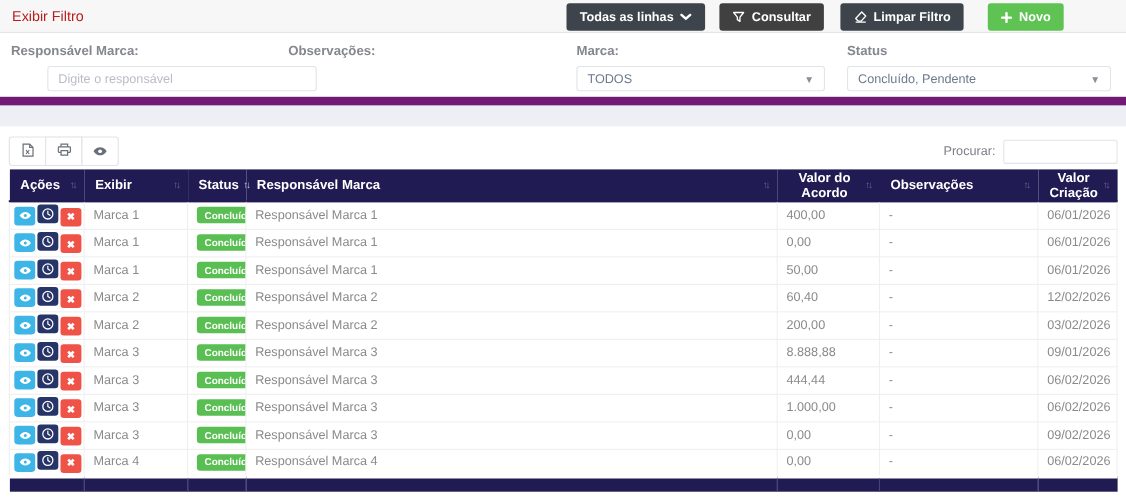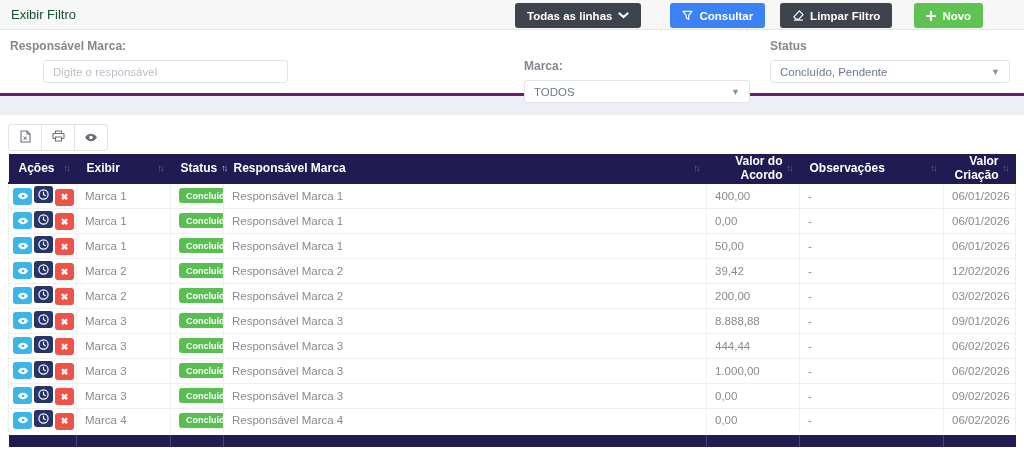--- a/index.html
+++ b/index.html
@@ -2,37 +2,37 @@
 <html><head>
 <meta charset="utf-8">
 <style>
   * { box-sizing: border-box; margin: 0; padding: 0; }
   html,body { width:1024px; height:452px; overflow:hidden; background:#fff;
     font-family:"Liberation Sans","DejaVu Sans",sans-serif; }
 
   
   .filter-head { position:relative; height:30px; background:#f7f7f7;
     border-bottom:1px solid #e6e6e6; display:flex; align-items:center; padding-left:11px; }
-  .filter-title { font-size:13px; color:#14532d; }
+  .filter-title { font-size:13px; color:#b91c1c; }
   .head-buttons { position:absolute; left:515px; top:3px; display:flex; align-items:center; }
   .btn { height:25px; border:none; border-radius:3px; color:#fff; font-size:11.5px;
     font-weight:bold; display:inline-flex; align-items:center; gap:6px; padding:0 12px;
     cursor:pointer; font-family:inherit; white-space:nowrap; }
   .btn-dark  { background:#3d444b;text-align:right; }
-  .btn-blue  { background:#3b82f6; margin-left:29px;text-align:right; }
+  .btn-blue  { background:#404040; margin-left:13px;text-align:right; }
   .btn-dark2 { background:#3d444b; margin-left:15px; }
   .btn-green { background:#5fc354; margin-left:22px; }
   .btn svg { display:block; }
 
-  .filter-body { height:66px; background:#fff; border-bottom:3px solid #701a75;
+  .filter-body { height:66px; background:#fff; border-bottom:8px solid #701a75;
     display:flex; padding-top:9px; }
   .fgroup { flex:none; }
   .fg1 { width:245px; margin-left:10px; }
   .fg2 { width:240px; margin-left:7px; }
-  .fg3 { width:226px; margin-left:22px;margin-top:20px; }
+  .fg3 { width:226px; margin-left:22px; }
   .fg4 { width:240px; margin-left:20px; }
   .fgroup .flabel { display:block; font-size:12px; font-weight:bold; color:#85878f; margin-bottom:7px; }
   .tinput { width:100%; height:23px; border:1px solid #e2e4ea; border-radius:3px;
     font-size:11.5px; color:#6b7a8d; padding:0 9px; font-family:inherit; outline:none;margin-left:33px; }
   .tinput::placeholder { color:#b9bdc6; }
   .fselect { width:100%; height:23px; border:1px solid #e2e4ea; border-radius:3px;
     font-size:11.5px; color:#6b7a8d; padding:4px 9px; display:flex; align-items:center;
     justify-content:space-between; cursor:pointer; background:#fff; }
   .caret { color:#8a8f98; font-size:9px; }
 
@@ -49,21 +49,21 @@
   .icon-btn:first-child { margin-left:0; border-radius:3px 0 0 3px; }
   .icon-btn:last-child { border-radius:0 3px 3px 0; }
   .search-box { display:flex; align-items:center; }
   .search-box .slabel { font-size:11.5px; color:#7d7f88; margin-right:7px; }
   .search-box input { width:104px; height:22px; border:1px solid #e2e4ea; border-radius:2px;
     font-size:11.5px; color:#6b7a8d; padding:0 6px; outline:none; font-family:inherit; }
 
   table { border-collapse:collapse; table-layout:fixed; width:1008px; margin:0 8px; }
   thead th { background:#201b52; height:26px; padding:0 8px 0 10px; }
   .th-inner { display:flex; align-items:center; justify-content:space-between;
-    color:#fff; font-size:12px; font-weight:bold;text-align:right; }
+    color:#fff; font-size:12px; font-weight:bold; }
   .sort-icon { font-size:9px; letter-spacing:-2px; color:rgba(255,255,255,0.33); padding-left:4px; }
   .sort-icon.active { color:#c8cbe2; }
   tbody td { border:1px solid #efefef; font-size:11.5px; color:#8a8a8a;
     padding:0 8px; height:25px; background:#fff; overflow:hidden; white-space:nowrap; }
   tbody tr:first-child td { border-top:2px solid #201b52; }
   tbody tr:last-child td { border-bottom:2px solid #201b52; }
   td.td-actions { padding:0 0 0 4px; }
   .act { width:19px; height:17px; border:none; border-radius:3px; display:inline-flex;
     align-items:center; justify-content:center; margin-right:2px; cursor:pointer; padding:0; }
   .act-view { background:#3db5e6; }
@@ -117,20 +117,21 @@
       </button>
     </div>
   </div>
 
   <div class="filter-body">
     <div class="fgroup fg1">
       <label class="flabel">Responsável Marca:</label>
       <input class="tinput" type="text" placeholder="Digite o responsável" style="">
     </div>
     <div class="fgroup fg2">
+      <label class="flabel">Observações:</label>
     </div>
     <div class="fgroup fg3">
       <label class="flabel">Marca:</label>
       <div class="fselect">
         <span>TODOS</span>
         <span class="caret">▼</span>
       </div>
     </div>
     <div class="fgroup fg4">
       <label class="flabel">Status</label>
@@ -166,20 +167,24 @@
         </span>
       </button>
       <button class="icon-btn">
         <span>
           <svg width="14" height="9" viewBox="0 0 14 9">
               <path d="M1 4.5C3 1.5 5 .8 7 .8s4 .7 6 3.7C11 7.5 9 8.2 7 8.2S3 7.5 1 4.5z" fill="#6a6f77"></path>
               <circle cx="7" cy="4.5" r="1.7" fill="#fff"></circle>
             </svg>
         </span>
       </button>
+    </div>
+    <div class="search-box">
+      <span class="slabel">Procurar:</span>
+      <input type="text" value="" style="">
     </div>
   </div>
 
   <table>
     <colgroup>
       <col style="width:68px">
         <col style="width:94px">
         <col style="width:53px">
         <col>
       <col style="width:93px">
@@ -298,21 +303,21 @@
               </svg>
             </button><button class="act act-hist">
               <svg width="11" height="11" viewBox="0 0 12 12">
                 <circle cx="6" cy="6" r="5" fill="none" stroke="#fff" stroke-width="1.3"></circle>
                 <path d="M6 3.2V6l2 1.4" fill="none" stroke="#fff" stroke-width="1.2" stroke-linecap="round"></path>
               </svg>
             </button><button class="act act-del">✖</button></td>
           <td>Marca 2</td>
           <td><span class="badge">Concluído</span></td>
           <td>Responsável Marca 2</td>
-          <td>39,42</td>
+          <td>60,40</td>
           <td>-</td>
           <td>12/02/2026</td>
         </tr>
         <tr>
           <td class="td-actions"><button class="act act-view">
               <svg width="12" height="8" viewBox="0 0 14 9">
                 <path d="M1 4.5C3 1.5 5 .8 7 .8s4 .7 6 3.7C11 7.5 9 8.2 7 8.2S3 7.5 1 4.5z" fill="#fff"></path>
                 <circle cx="7" cy="4.5" r="1.6" fill="#3db5e6"></circle>
               </svg>
             </button><button class="act act-hist">

